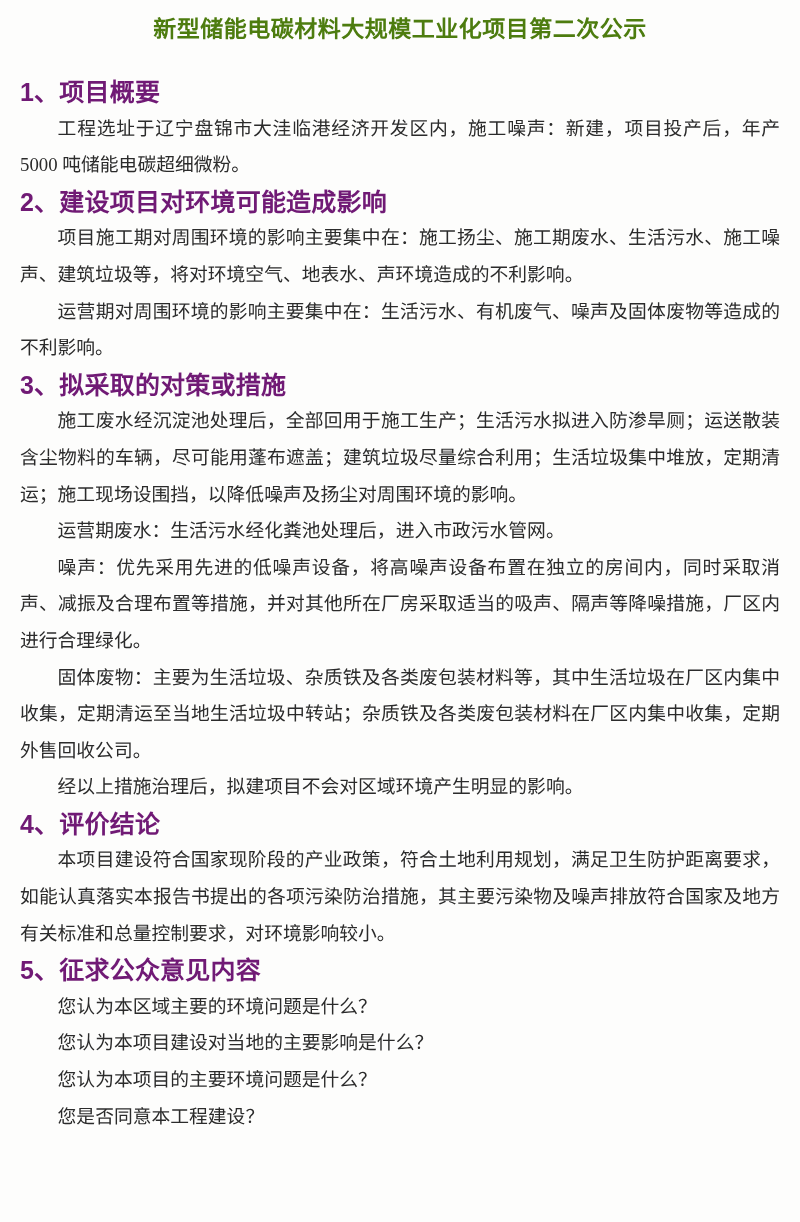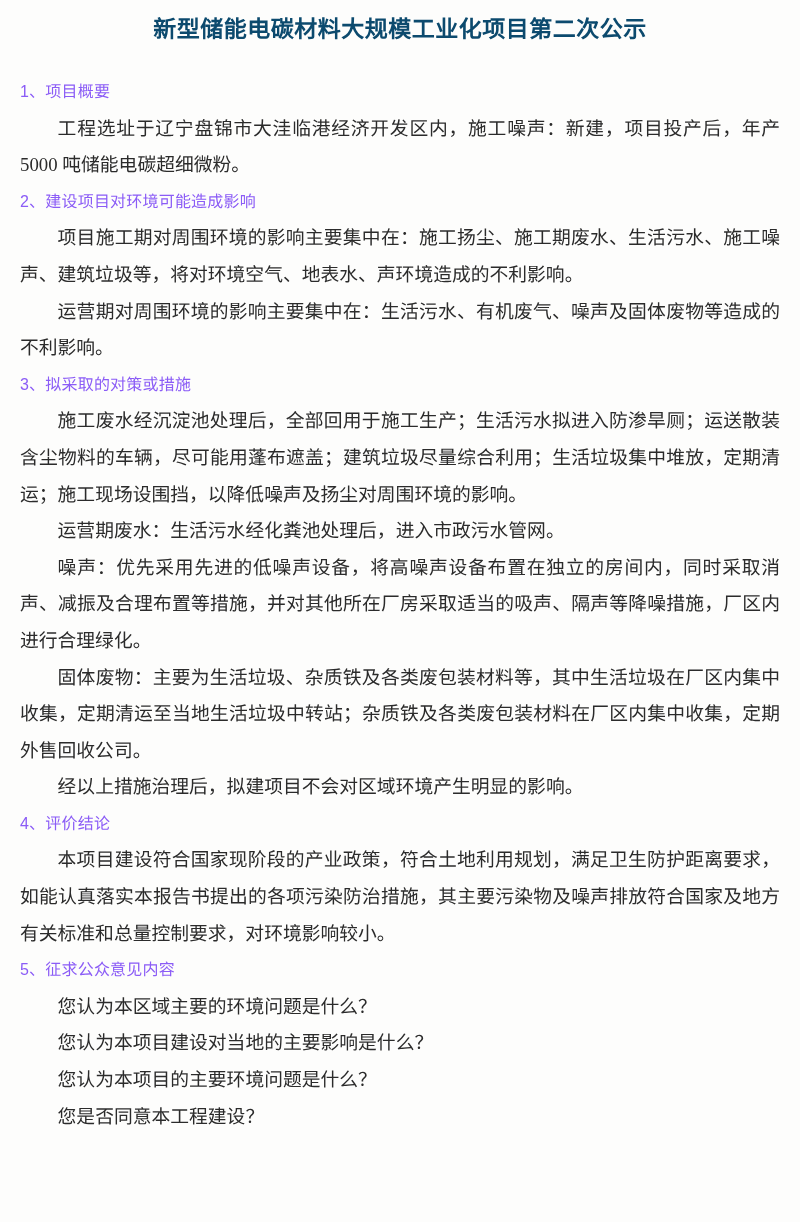--- a/index.html
+++ b/index.html
@@ -20,32 +20,32 @@
     -webkit-font-smoothing: antialiased;
   }
   .doc-title {
     font-family: "Liberation Sans", "DejaVu Sans", sans-serif;
     font-size: 23px;
     font-weight: bold;
     text-align: center;
     line-height: 34px;
     margin: 4px 0 8px 0;
     letter-spacing: 0.5px;
-    color: #0c4a6e;
+    color: #4d7c0f;
   }
   .doc-body {
     margin-top: 28px;
   }
   .sec-heading {
     font-family: "Liberation Sans", "DejaVu Sans", sans-serif;
-    font-size: 16px;
-    font-weight: normal;
+    font-size: 25px;
+    font-weight: bold;
     line-height: 36.6px;
     margin: 0;
-    color: #8b5cf6;
+    color: #701a75;
     letter-spacing: 0.2px;
   }
   .para {
     font-size: 18.8px;
     line-height: 36.6px;
     margin: 0;
     text-indent: 2em;
     text-align: justify;
     color: #2b2b2b;
     word-break: normal;

